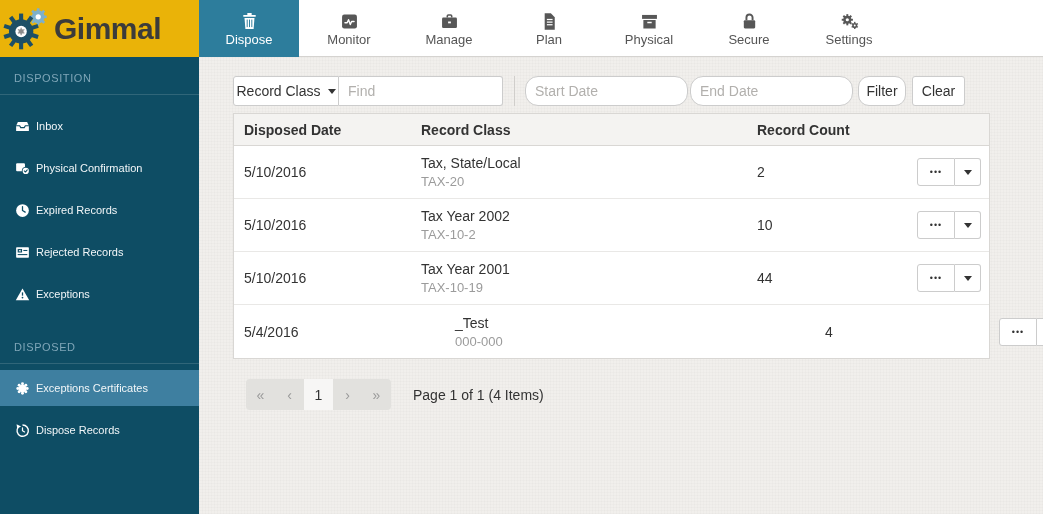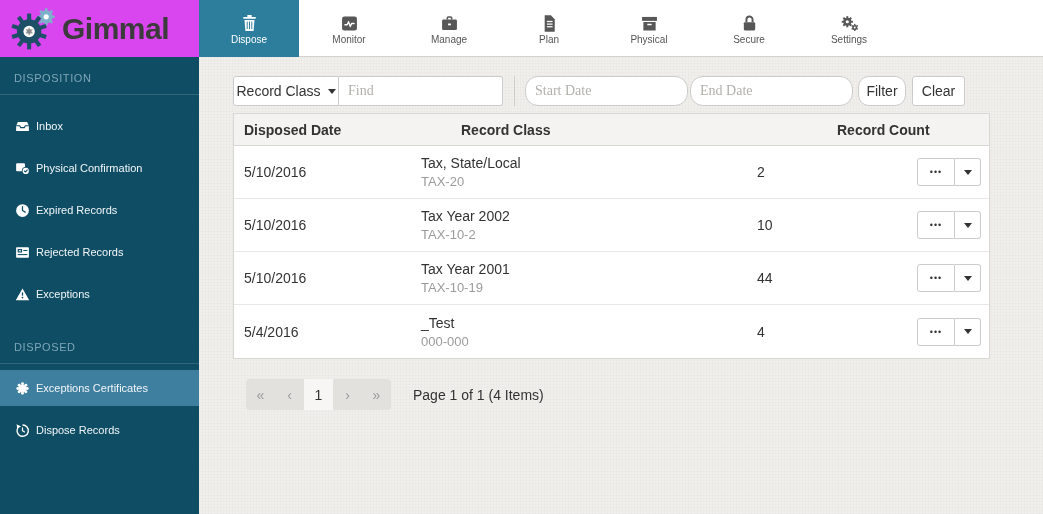--- a/index.html
+++ b/index.html
@@ -6,25 +6,25 @@
   html,body { width:1043px; height:514px; overflow:hidden; }
   body {
     font-family:"Liberation Sans", sans-serif;
     background:#f1efec;
     color:#333;
   }
   .app { width:1043px; height:514px; display:grid;
          grid-template-columns:199px 1fr; grid-template-rows:57px 1fr; }
 
   
-  .logo-cell { background:#d946ef; display:flex; align-items:center; padding-left:8px; z-index:3; }
+  .logo-cell { background:#eab308; display:flex; align-items:center; z-index:3; }
   .logo-text { font-size:30px; font-weight:bold; color:#3b3b3b; letter-spacing:-0.5px; margin-left:2px; }
   .header { background:#fff; border-bottom:1px solid #d5d3d0; display:flex; }
   .nav-tab { width:100px; height:57px; display:flex; flex-direction:column; align-items:center;
-             justify-content:center; color:#555; font-size:10px; cursor:pointer; }
+             justify-content:center; color:#555; font-size:13px; cursor:pointer; }
   .nav-tab .nicon { width:21px; height:21px; color:#575757; }
   .nav-tab.active { background:#2d7d9c; color:#fff; }
   .nav-tab.active .nicon { color:#fff; }
 
   
   .sidebar { background:#0e4d64; color:#fff; padding-top:13px; }
   .side-section-title { color:#7fa6b8; font-size:11px; letter-spacing:0.6px; padding:2px 14px 10px 14px; }
   .side-divider { border-top:1px solid rgba(255,255,255,0.14); }
   .side-item { display:flex; align-items:center; gap:5px; padding:0 14px; height:36px; margin:3px 0;
                font-size:11px; color:#f2f6f8; cursor:pointer; }
@@ -39,35 +39,35 @@
       repeating-linear-gradient(90deg, rgba(0,0,0,0.015) 0 1px, transparent 1px 3px),
       #f1efec; }
   .filter-bar { display:flex; align-items:center; width:757px; height:30px; }
   .btn { background:#fff; border:1px solid #ccc; border-radius:3px; font-size:14px; color:#333;
          height:30px; display:inline-flex; align-items:center; justify-content:center; cursor:pointer;
          font-family:"Liberation Sans", sans-serif; }
   .rc-btn { width:106px; border-radius:3px 0 0 3px; gap:7px; }
   .caret-down { width:0; height:0; border-left:4px solid transparent; border-right:4px solid transparent;
                 border-top:5px solid #333; display:inline-block; }
   .txt-input { height:30px; border:1px solid #ccc; background:#fff; font-size:14px; padding:0 9px;
-               font-family:Liberation Serif, serif; color:#333; outline:none; }
+               font-family:Liberation Sans, sans-serif; color:#333; outline:none; }
   .txt-input::placeholder { color:#b2b0ad; }
   .find-input { width:164px; border-left:none; border-radius:0 3px 3px 0; }
   .vsep { width:1px; height:30px; background:#d0cecb; margin:0 10px 0 11px; }
   .date-input { width:163px; border-radius:13px; margin-right:2px; }
   .filter-btn { width:48px; margin-left:3px;border-radius:11px; }
   .clear-btn { width:53px; margin-left:6px; }
 
   
   .grid-table { width:757px; margin-top:7px; background:#fff; border:1px solid #d9d7d4; }
   .trow { display:grid; grid-template-columns:177px 336px 150px 1fr; align-items:center; }
-  .thead { background:#f4f3f1; border-bottom:1px solid #d9d7d4; height:32px; font-weight:bold; font-size:14px;gap:40px; }
+  .thead { background:#f4f3f1; border-bottom:1px solid #d9d7d4; height:32px; font-weight:bold; font-size:14px; }
   .thead .cell { padding:0 0 0 10px; }
   .tbody-row { height:53px; border-bottom:1px solid #e9e8e6; }
-  .tbody-row:last-child { border-bottom:none; }
+  .tbody-row:last-child { border-bottom:none;gap:34px; }
   .cell { padding-left:10px; font-size:14px; color:#333; }
   .cell .sub { color:#9b9b9b; font-size:13px; margin-top:3px; }
   .actions-cell { display:flex; justify-content:flex-end; padding-right:8px; }
   .split-btn { display:inline-flex; }
   .split-btn .b1 { width:38px; height:28px; border-radius:3px 0 0 3px; font-size:9px; letter-spacing:1px; }
   .split-btn .b2 { width:26px; height:28px; border-left:none; border-radius:0 3px 3px 0; }
 
   
   .pagi-bar { display:flex; align-items:center; margin-top:20px; margin-left:13px; }
   .pager { display:inline-flex; background:#e2e1de; border-radius:4px; overflow:hidden; height:31px; }

